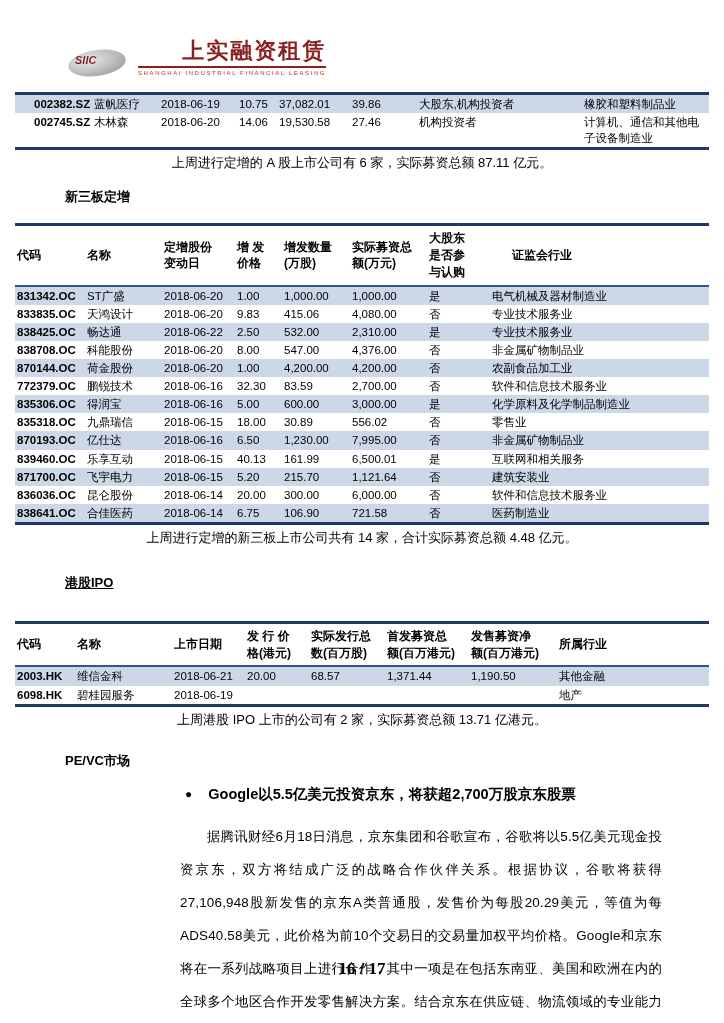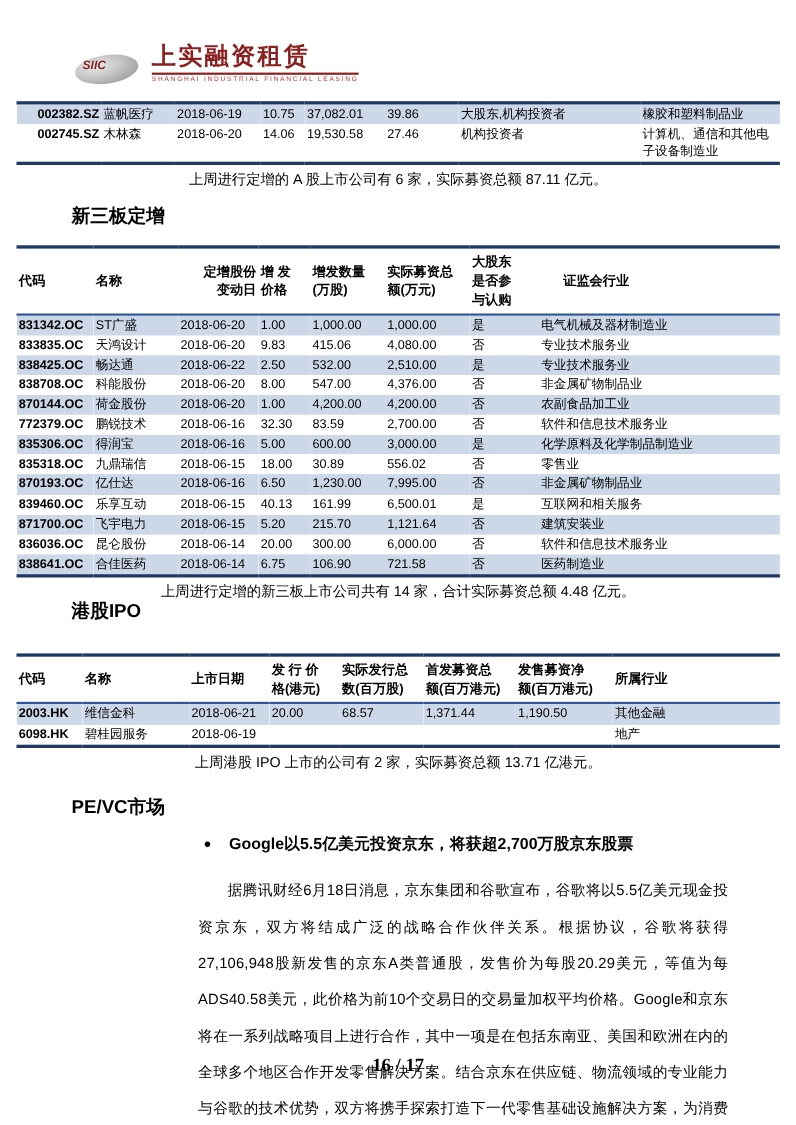--- a/index.html
+++ b/index.html
@@ -13,21 +13,21 @@
   .logo-oval{
     position:absolute;left:0;top:4px;width:58px;height:26px;border-radius:50%;
     background:radial-gradient(ellipse at 35% 35%, #e8e8e8 0%, #c2c2c2 45%, #8f8f8f 100%);
     transform:rotate(-8deg);
   }
   .logo-siic{
     position:absolute;left:7px;top:8px;font-style:italic;font-weight:bold;
     font-size:11px;letter-spacing:0;color:#7f1d1d;
     text-shadow:0 0 1px #fff;
   }
-  .logo-text{margin-left:8px;}
+  .logo-text{margin-left:8px;text-align:right;}
   .logo-cn{
     font-size:22px;font-weight:bold;color:#8b2020;letter-spacing:2px;
     border-bottom:2px solid #8b2020;padding-bottom:2px;line-height:1.2;
   }
   .logo-en{
     font-size:6px;color:#c03030;letter-spacing:1.6px;margin-top:2px;white-space:nowrap;
   }
   
   table{
     border-collapse:collapse;table-layout:fixed;width:694px;margin:0 15px;
@@ -38,32 +38,32 @@
   tbody tr{height:17px;}
   tbody tr:nth-child(odd){background:#ccd7e8;}
   td:first-child{font-weight:bold;}
   thead th{
     font-weight:bold;font-size:12px;vertical-align:middle;
     white-space:pre-line;border-bottom:2px solid #2f5597;padding-top:4px;padding-bottom:4px;
   }
   .t1{margin-top:2px;}
   .t1 td:first-child{padding-left:19px;}
   .t2 td:first-child{}
-  .t2 thead th:nth-child(3){text-align:right;}
+  .t2 thead th:nth-child(3){text-align:left;}
   .t2 thead th:last-child{text-align:left;padding-left:22px;}
   .t3 td:first-child{}
   .note{
     text-align:center;font-size:13px;margin-top:4px;line-height:17px;
   }
   .section-title{
-    font-weight:bold;font-size:17px;margin-left:65px;line-height:20px;
+    font-weight:bold;font-size:13px;margin-left:65px;line-height:20px;
   }
   .st1{margin-top:16px;}
   .t2{margin-top:16px;}
-  .st2{}
+  .st2{margin-top:27px;text-decoration:underline;}
   .t3{margin-top:28px;}
   .st3{margin-top:23px;}
   
   .headline{margin:14px 0 0 185px;font-size:14.5px;font-weight:bold;display:flex;align-items:center;}
   .headline .bullet{font-size:12px;margin-right:16px;}
   .body-par{
     margin:16px 62px 0 180px;text-align:justify;text-indent:2em;
     font-size:13.4px;line-height:33px;letter-spacing:0.2px;
   }
   .page-num{
@@ -172,21 +172,21 @@
         <td>4,080.00</td>
         <td>否</td>
         <td>专业技术服务业</td>
       </tr>
       <tr>
         <td>838425.OC</td>
         <td>畅达通</td>
         <td>2018-06-22</td>
         <td>2.50</td>
         <td>532.00</td>
-        <td>2,510.00</td>
+        <td>2,310.00</td>
         <td>是</td>
         <td>专业技术服务业</td>
       </tr>
       <tr>
         <td>838708.OC</td>
         <td>科能股份</td>
         <td>2018-06-20</td>
         <td>8.00</td>
         <td>547.00</td>
         <td>4,376.00</td>

